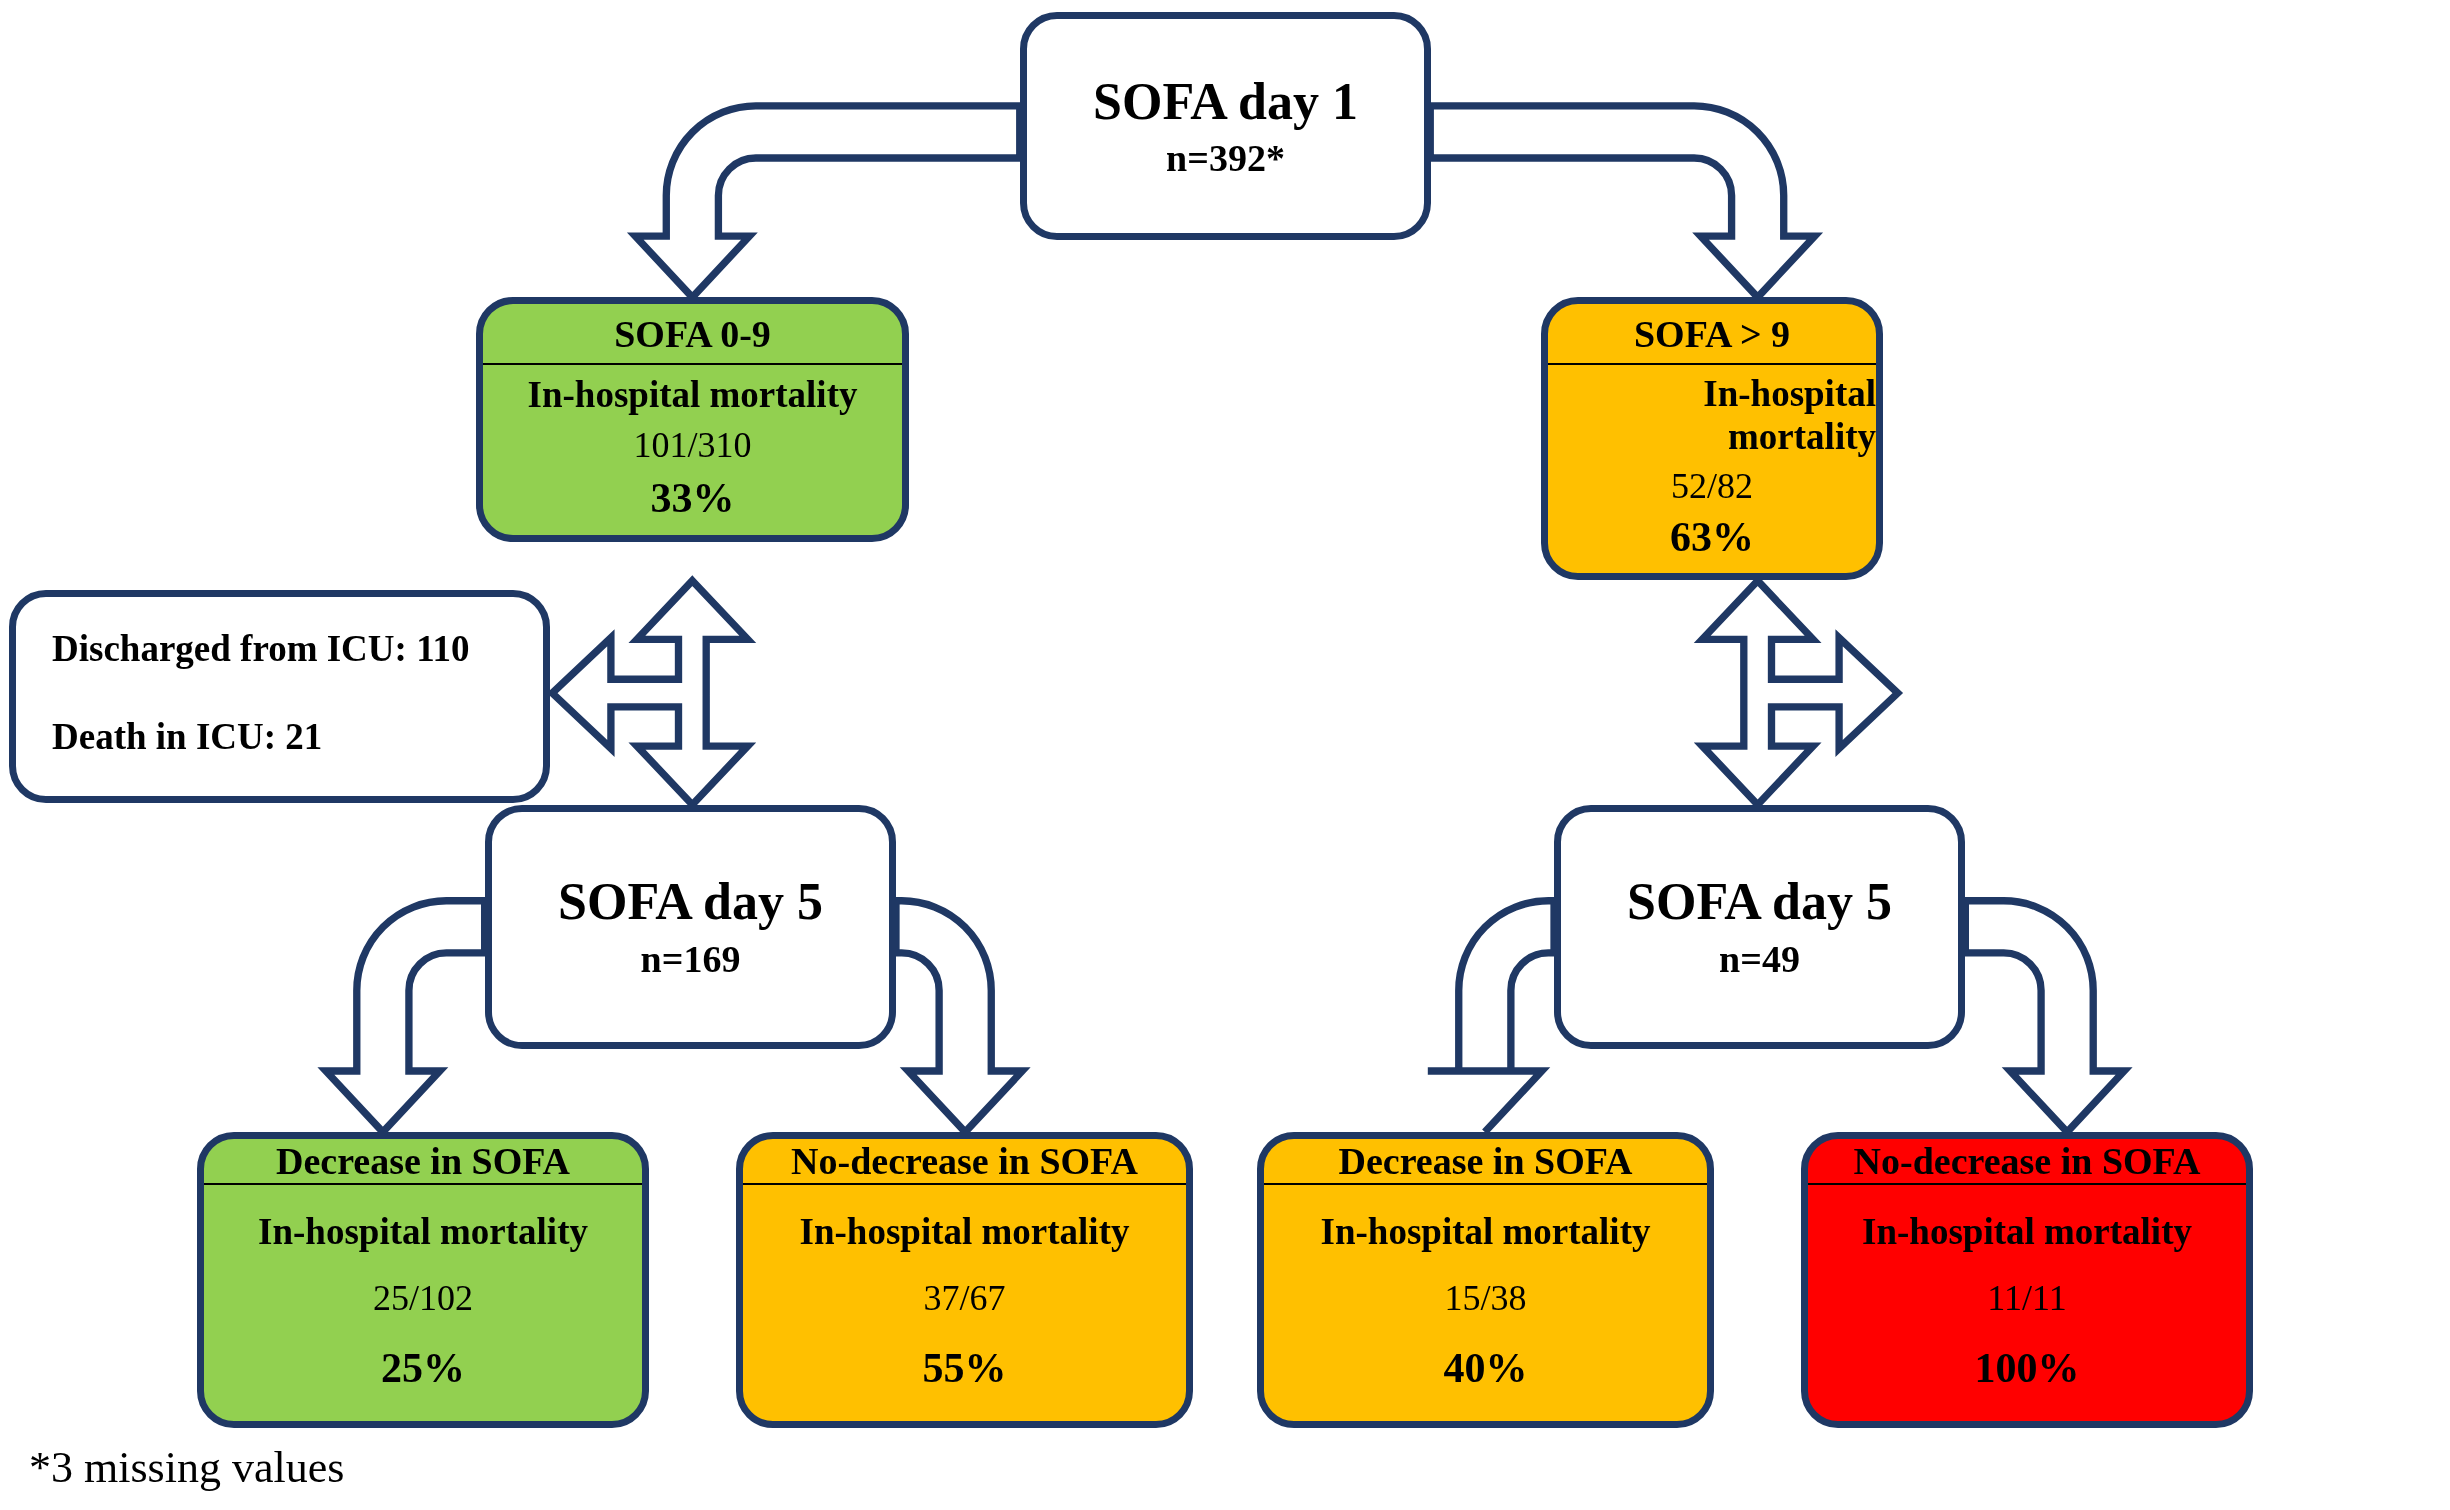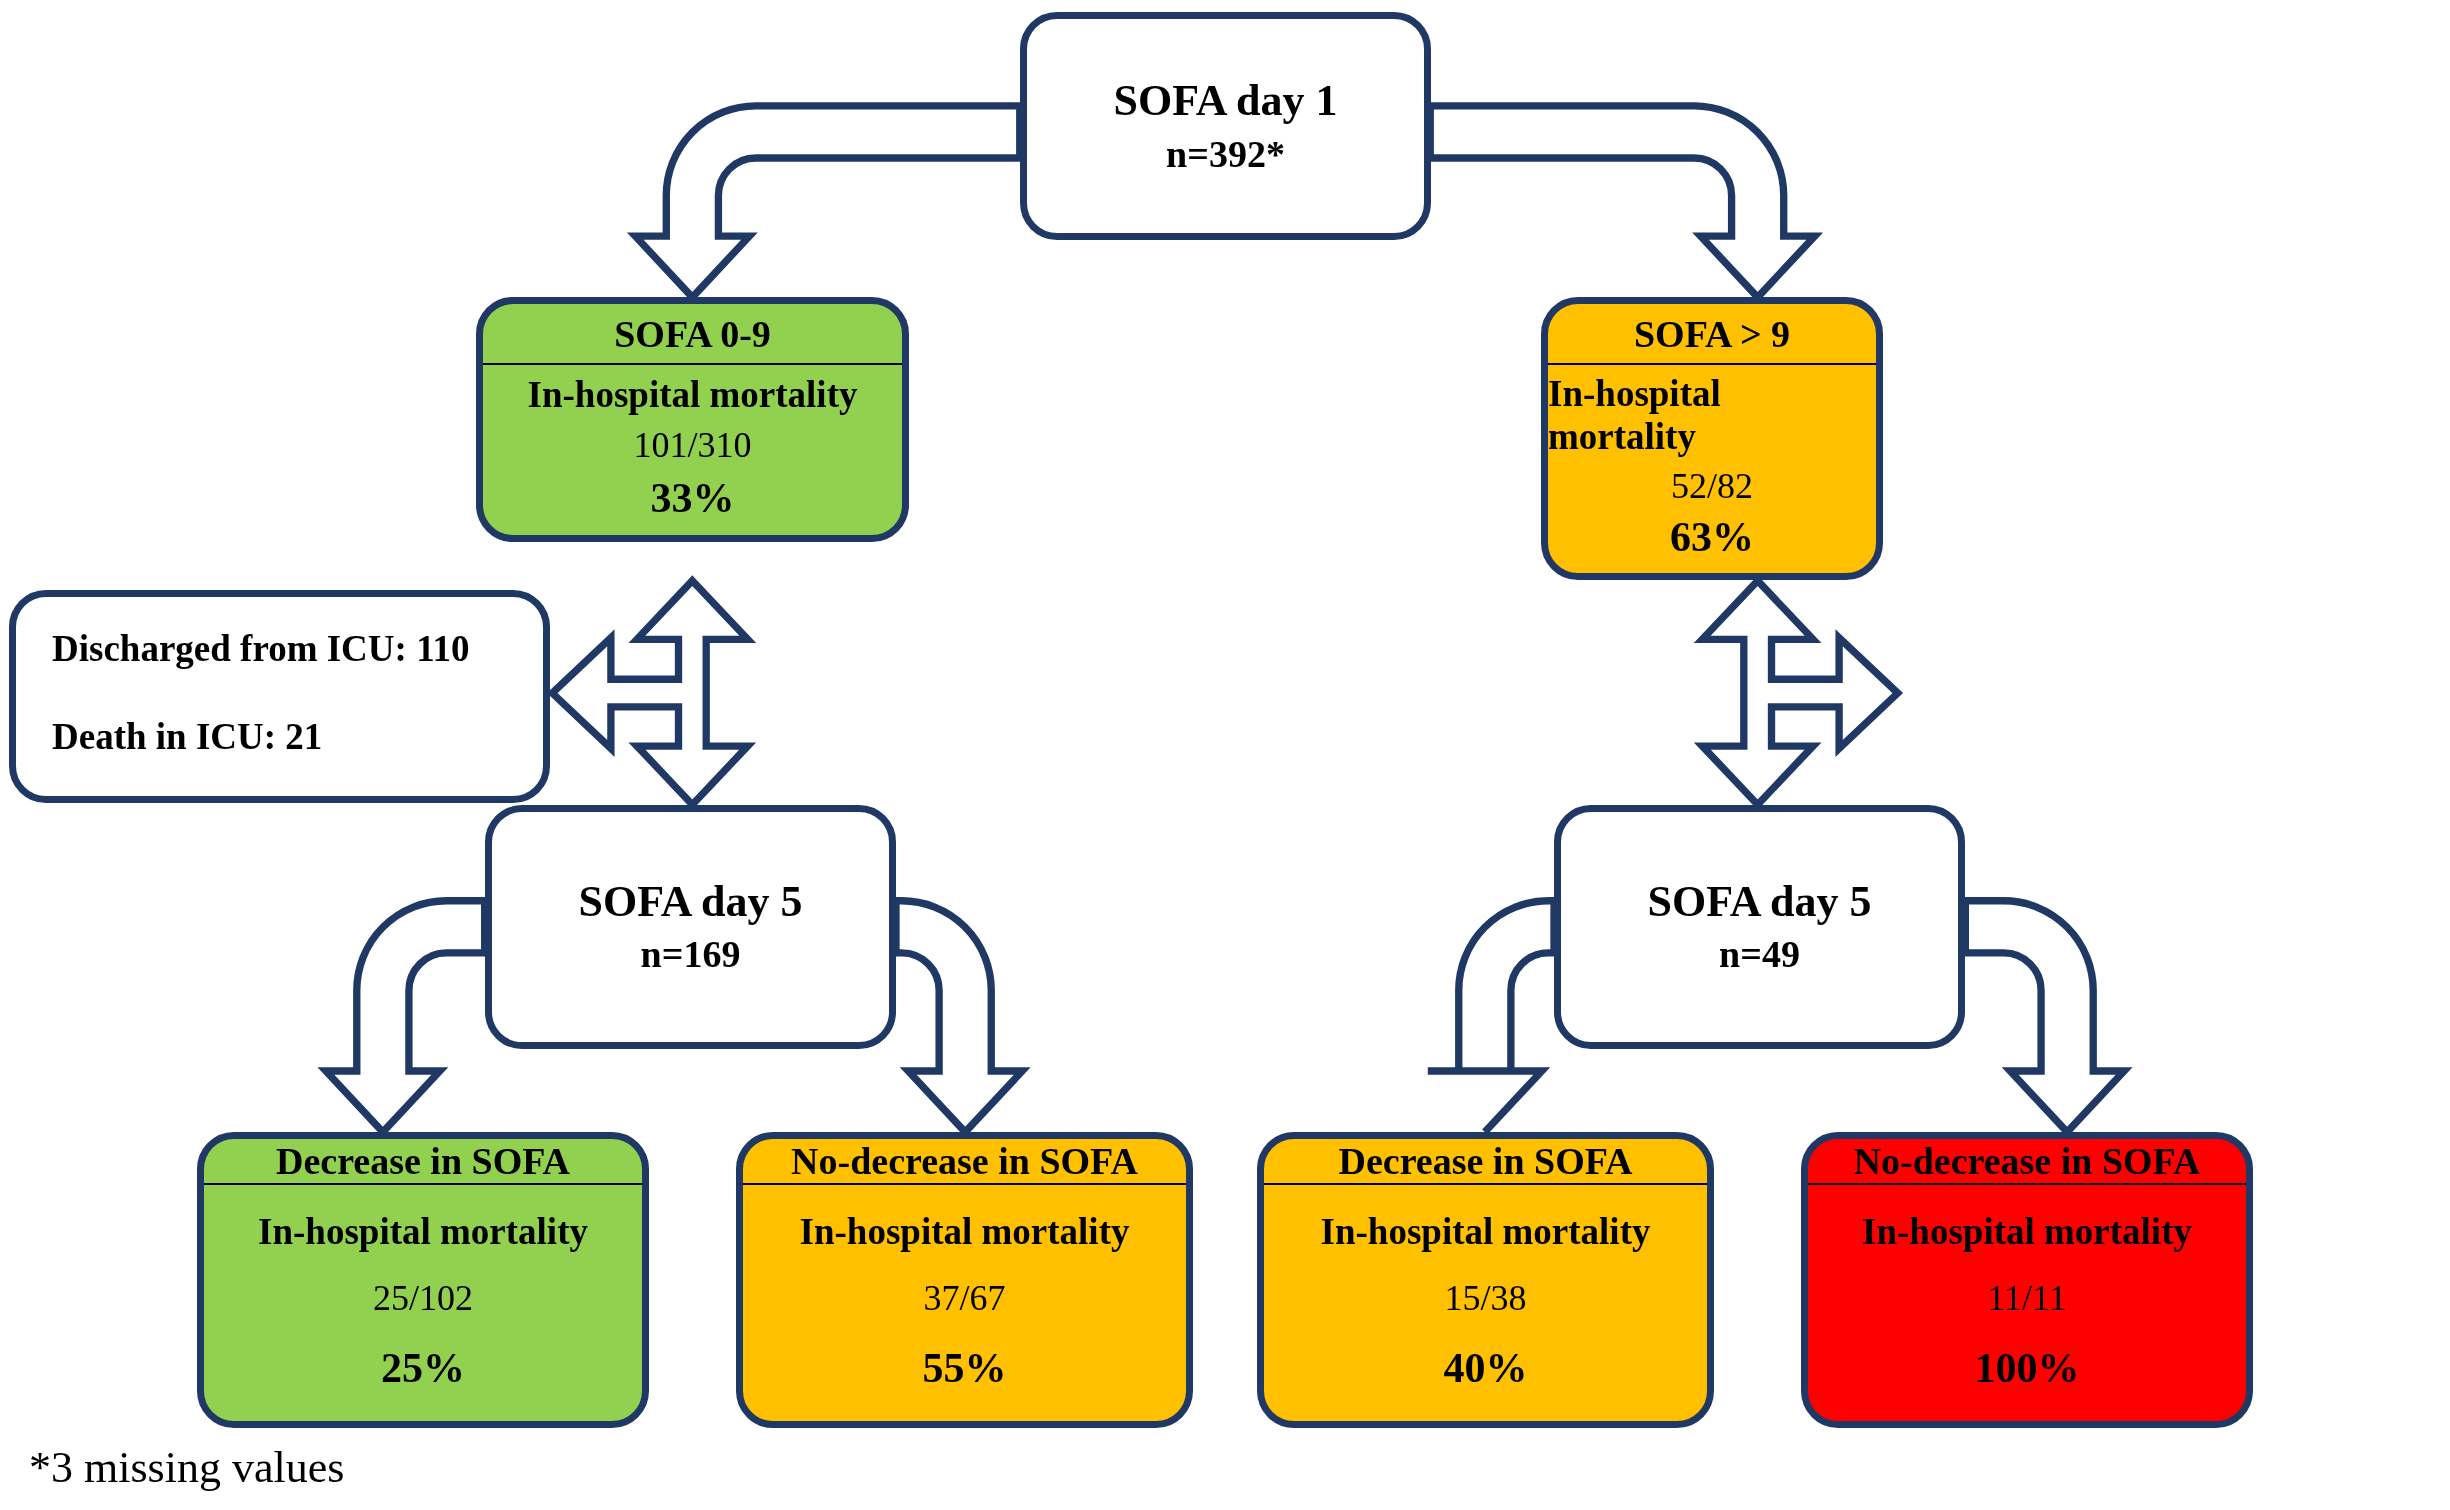--- a/index.html
+++ b/index.html
@@ -16,36 +16,37 @@
     position:absolute;
     box-sizing:border-box;
     border:7.3px solid #1F3864;
     border-radius:37px;
     background:#FFFFFF;
     display:flex;
     flex-direction:column;
   }
   
   .simple{align-items:center;justify-content:center;gap:8.1px;}
-  .simple-title{font-weight:bold;font-size:44px;line-height:1.1;}
+  .simple-title{font-weight:bold;font-size:52px;line-height:1.1;}
   .simple-n{font-size:38px;line-height:1.1;font-weight:bold;}
   
   .stat-title{
     flex:0 0 auto;
     display:flex;align-items:center;justify-content:center;
     font-weight:bold;font-size:38px;
     border-bottom:2.4px solid #000;
   }
   .stat-top .stat-title{height:59px;}
   .stat-bottom .stat-title{height:44px;}
   .stat-body{
     flex:1 1 auto;
     display:flex;flex-direction:column;
     align-items:center;justify-content:space-evenly;
     padding-bottom:4.9px;
+    text-align:right;
   }
   .stat-label{font-weight:bold;font-size:37px;}
   .stat-fraction{font-size:36px;}
   .stat-percent{font-weight:bold;font-size:42px;}
   .green{background:#92D050;}
   .gold{background:#FFC000;}
   .red{background:#FF0000;}
   
   .side{justify-content:space-evenly;padding:8.1px 16.3px 14.7px 36px;}
   .side-line{font-weight:bold;font-size:37px;line-height:1.1;}

